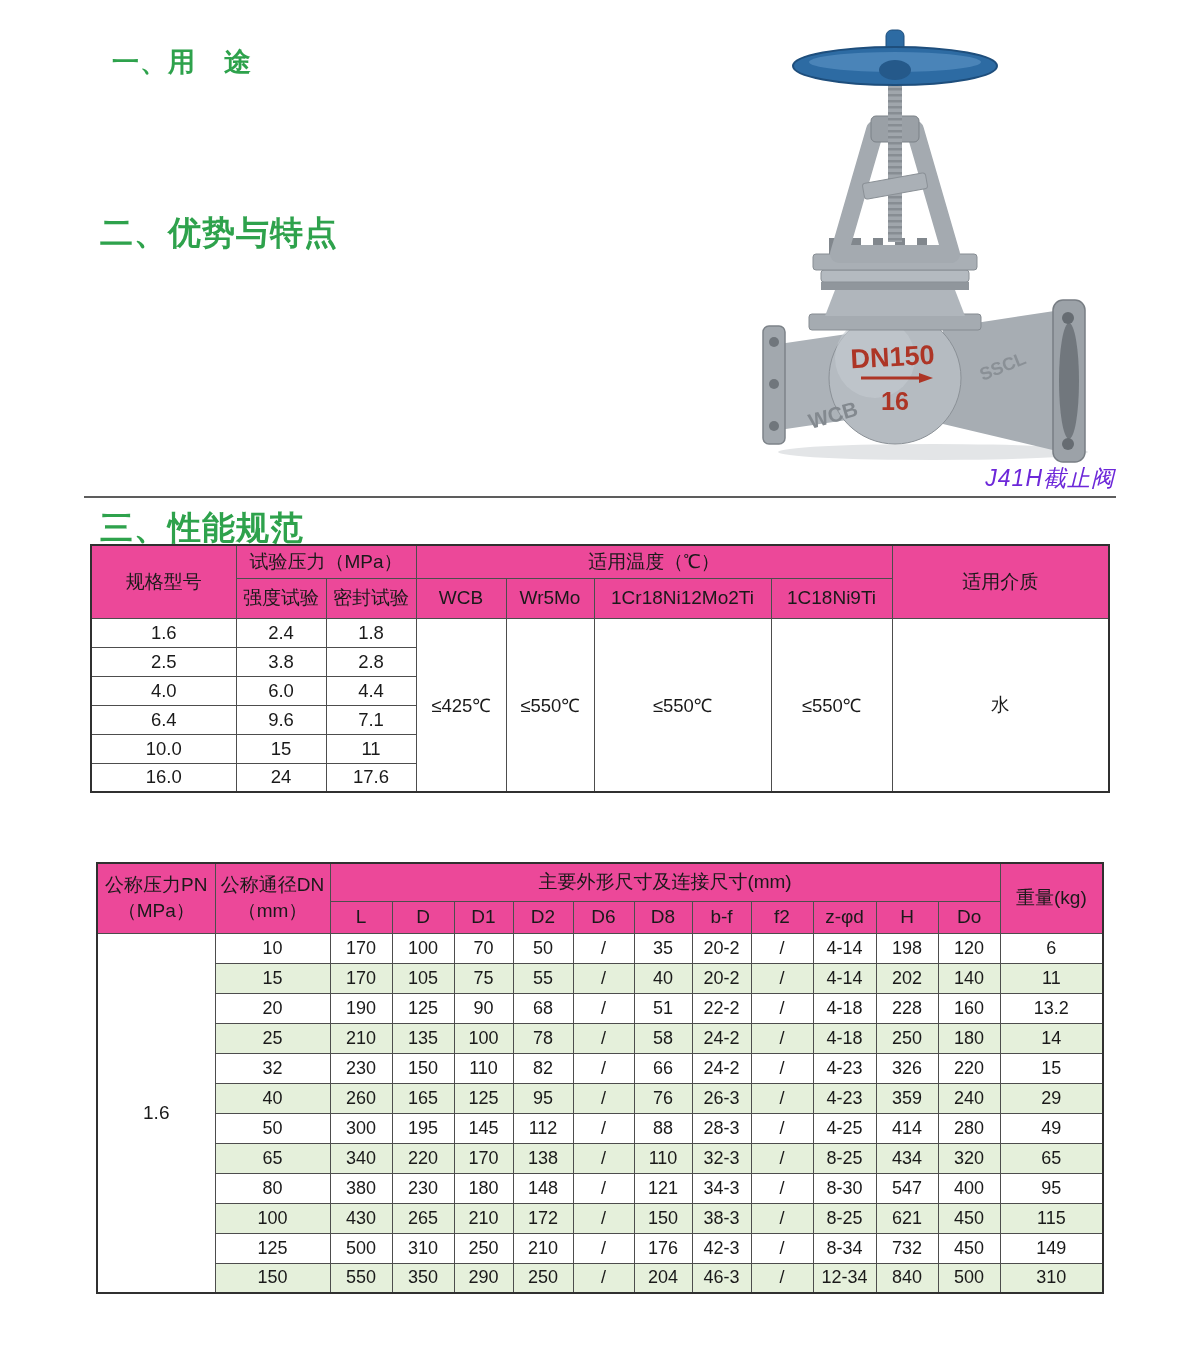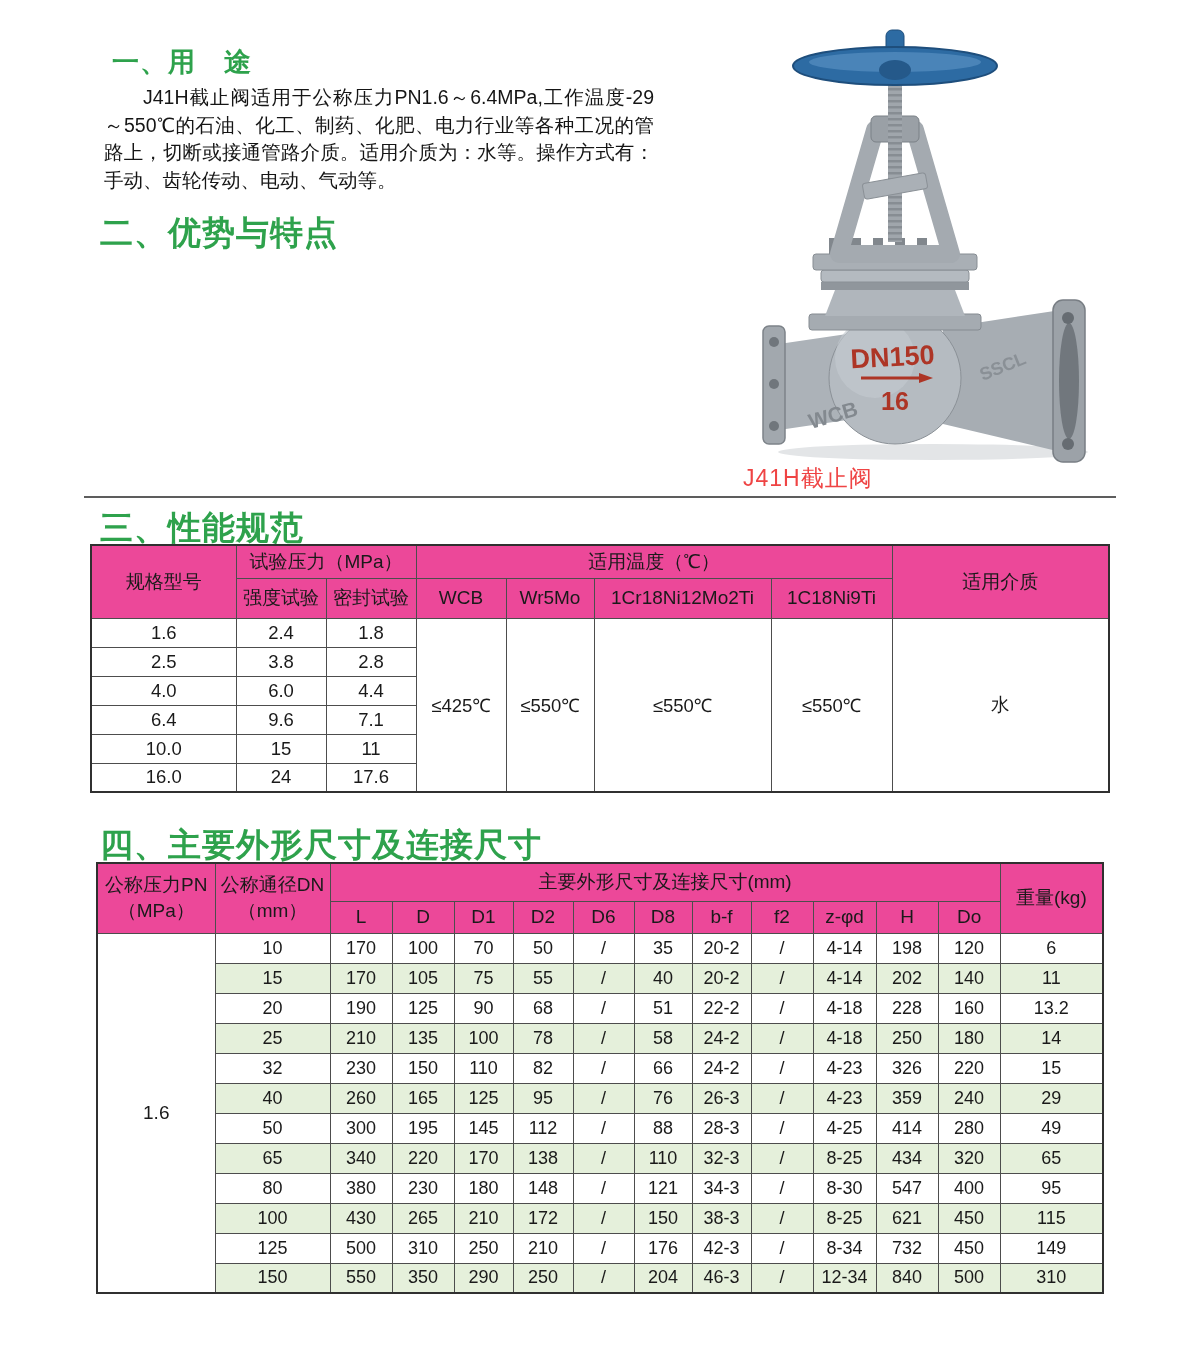--- a/index.html
+++ b/index.html
@@ -40,24 +40,25 @@
   .figure {
     position:absolute;
     left:743px; top:28px;
     width:372px; height:466px;
   }
   .figure svg { display:block; }
   .figure-caption {
     position:absolute;
     left:0; bottom:0;
     width:100%;
-    text-align:left;
+    text-align:right;
     font-size:23px;
-    color:#ef4444;
+    color:#6d28d9;
     letter-spacing:1px;
+    font-style:italic;
   }
 
   .divider {
     position:absolute;
     left:84px; top:496px;
     width:1032px; height:2px;
     background:#5d5d5d;
   }
 
   table {
@@ -99,21 +100,20 @@
   #dim-table tbody td { font-size:18px; background:#ffffff; }
   #dim-table tbody tr.stripe td { background:#e5f0db; }
   #dim-table tbody td.pn-cell { background:#ffffff; font-size:19px; }
 </style>
 </head>
 <body>
 
 <div class="page">
 
   <div id="title-1" class="sec-title">一、用　途</div>
-  <p id="para-1" class="para">J41H截止阀适用于公称压力PN1.6～6.4MPa,工作温度-29～550℃的石油、化工、制药、化肥、电力行业等各种工况的管路上，切断或接通管路介质。适用介质为：水等。操作方式有：手动、齿轮传动、电动、气动等。</p>
 
   <div id="title-2" class="sec-title">二、优势与特点</div>
 
   <div class="figure">
     <svg width="372" height="436" viewBox="0 0 372 436">
 
       <ellipse cx="190" cy="424" rx="155" ry="8" fill="#e3e5e7"></ellipse>
 
       <polygon points="200,300 318,282 318,424 200,396" fill="#a7adb3"></polygon>
       <rect x="310" y="272" width="32" height="162" rx="10" fill="#9ca2a8" stroke="#787e84" stroke-width="1.5"></rect>
@@ -228,21 +228,20 @@
           <td>11</td>
         </tr>
         <tr>
           <td>16.0</td>
           <td>24</td>
           <td>17.6</td>
         </tr>
       </tbody>
   </table>
 
-  <div id="title-4" class="sec-title">四、主要外形尺寸及连接尺寸</div>
 
   <table id="dim-table">
     <colgroup>
       <col style="width:118px">
         <col style="width:115px">
       <col style="width:62px">
         <col style="width:62px">
         <col style="width:59px">
         <col style="width:60px">
       <col style="width:61px">

